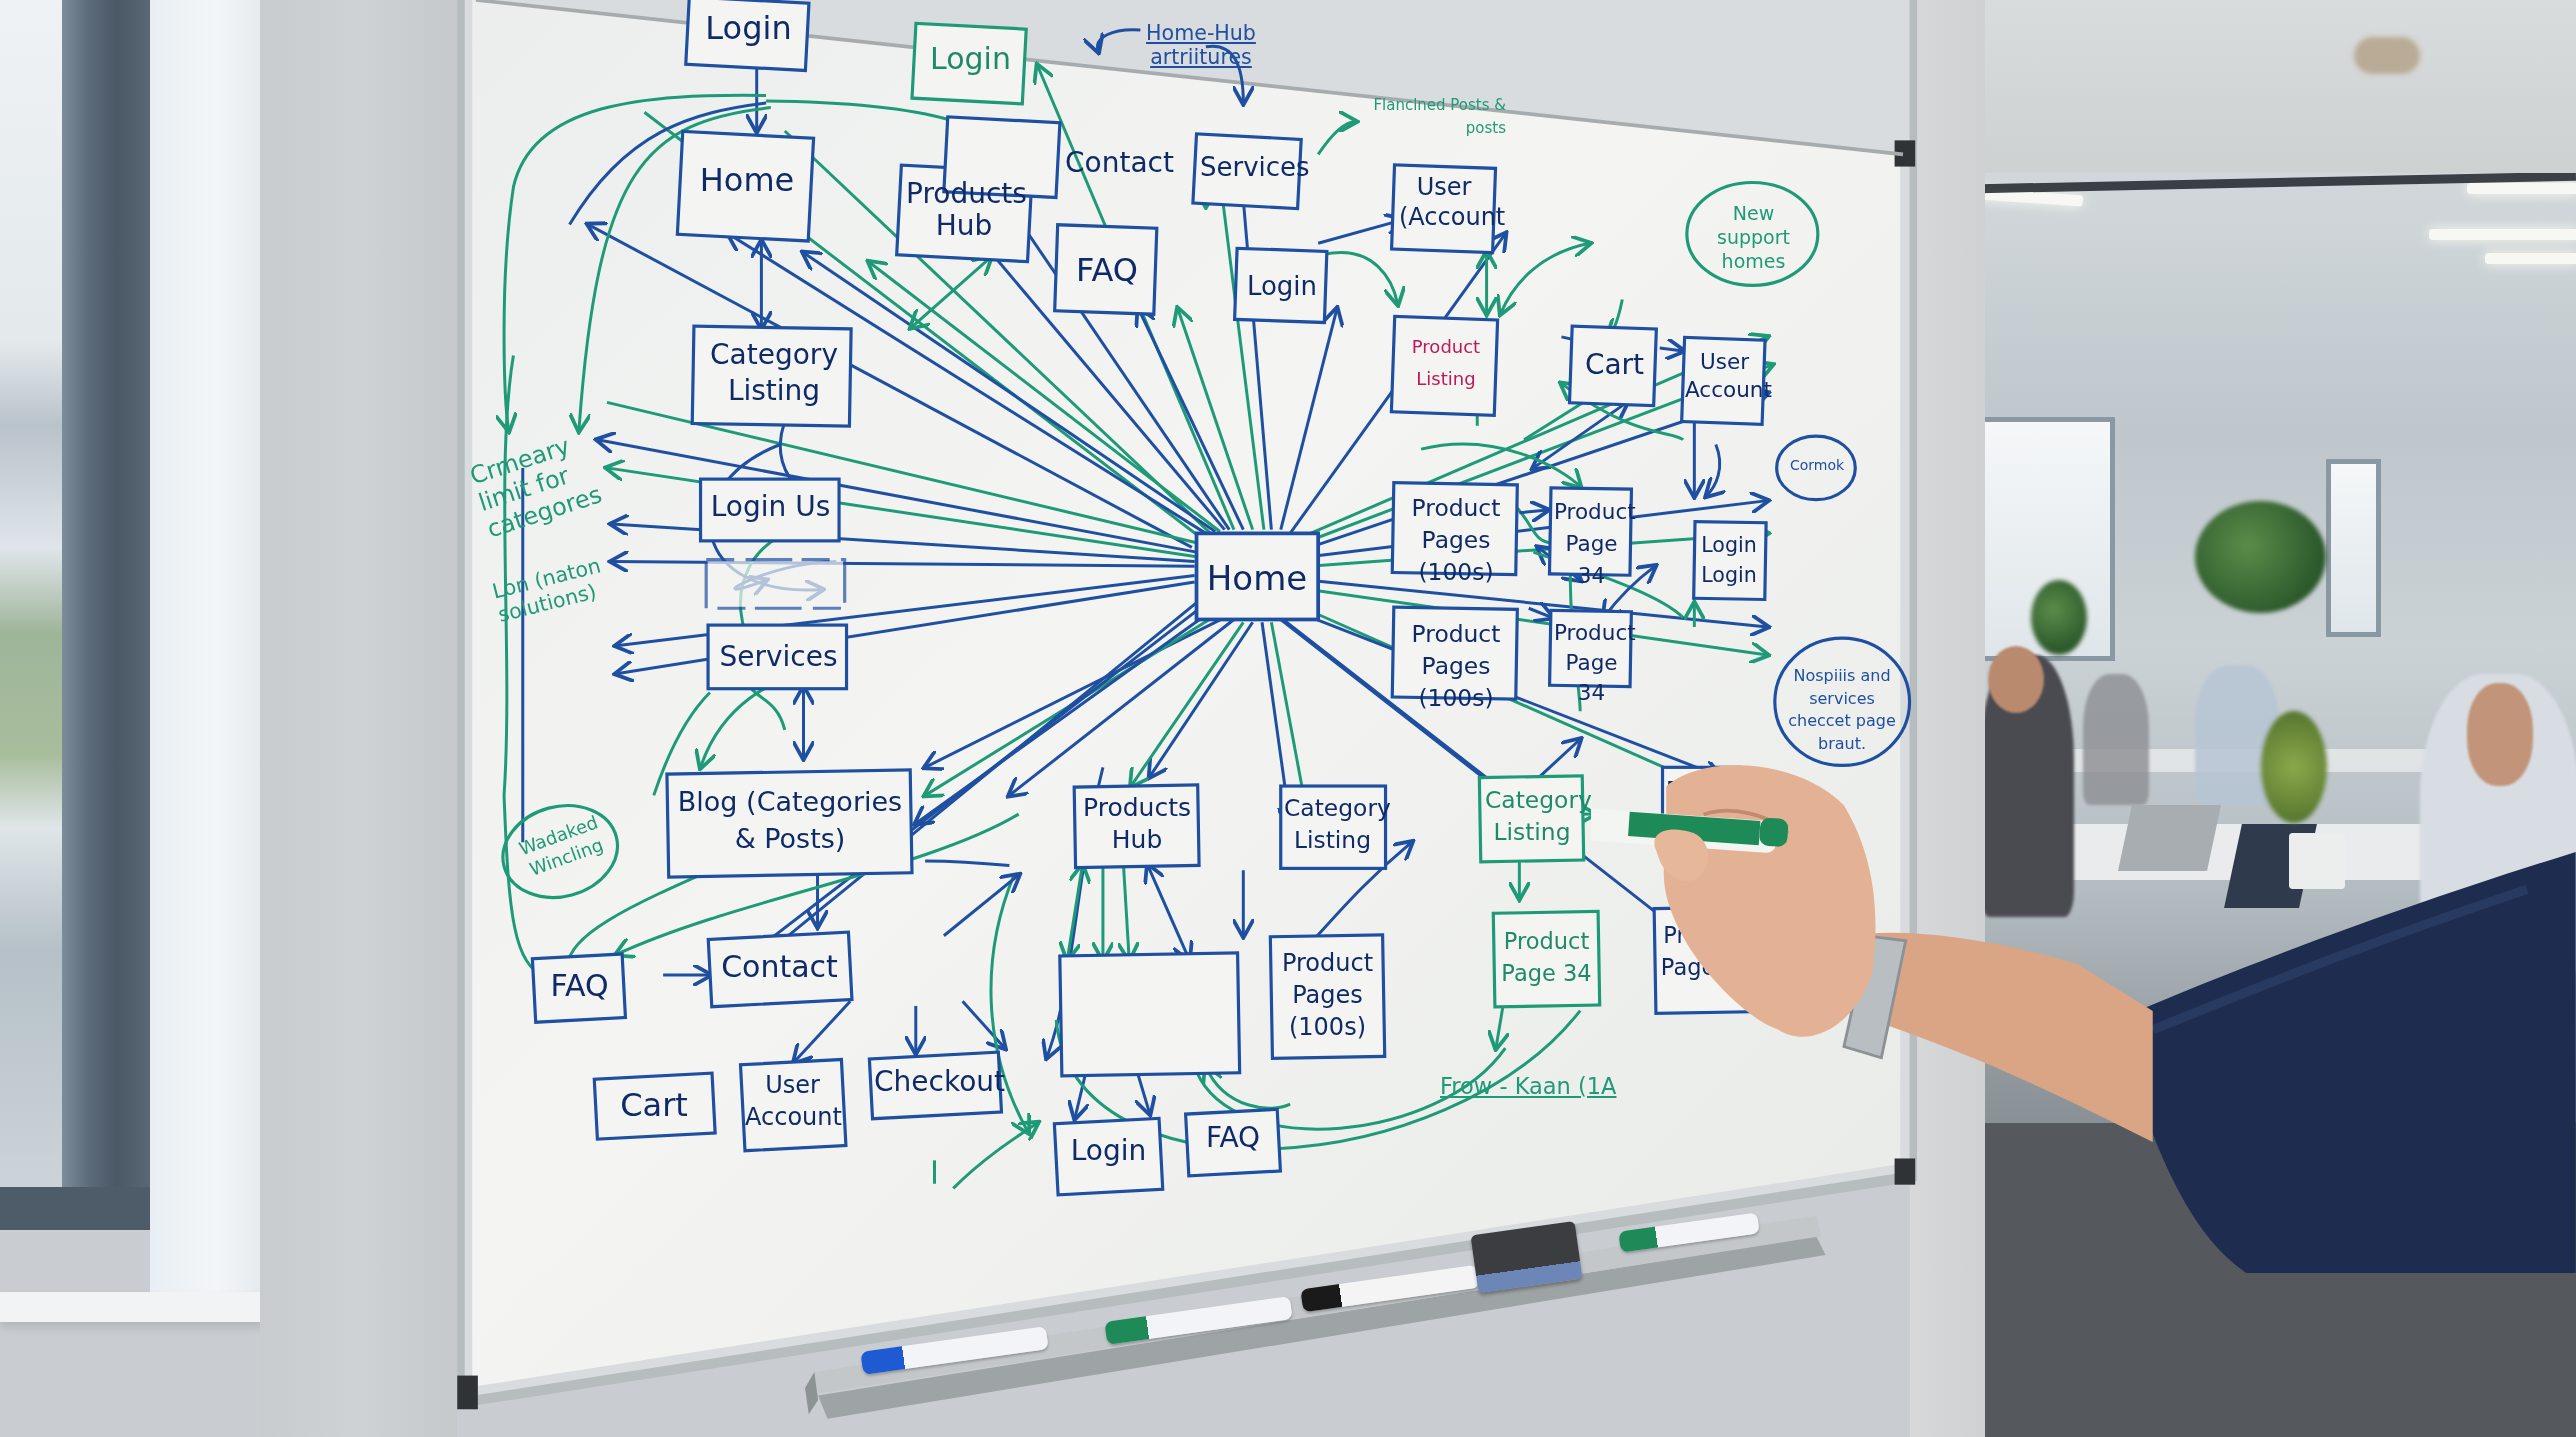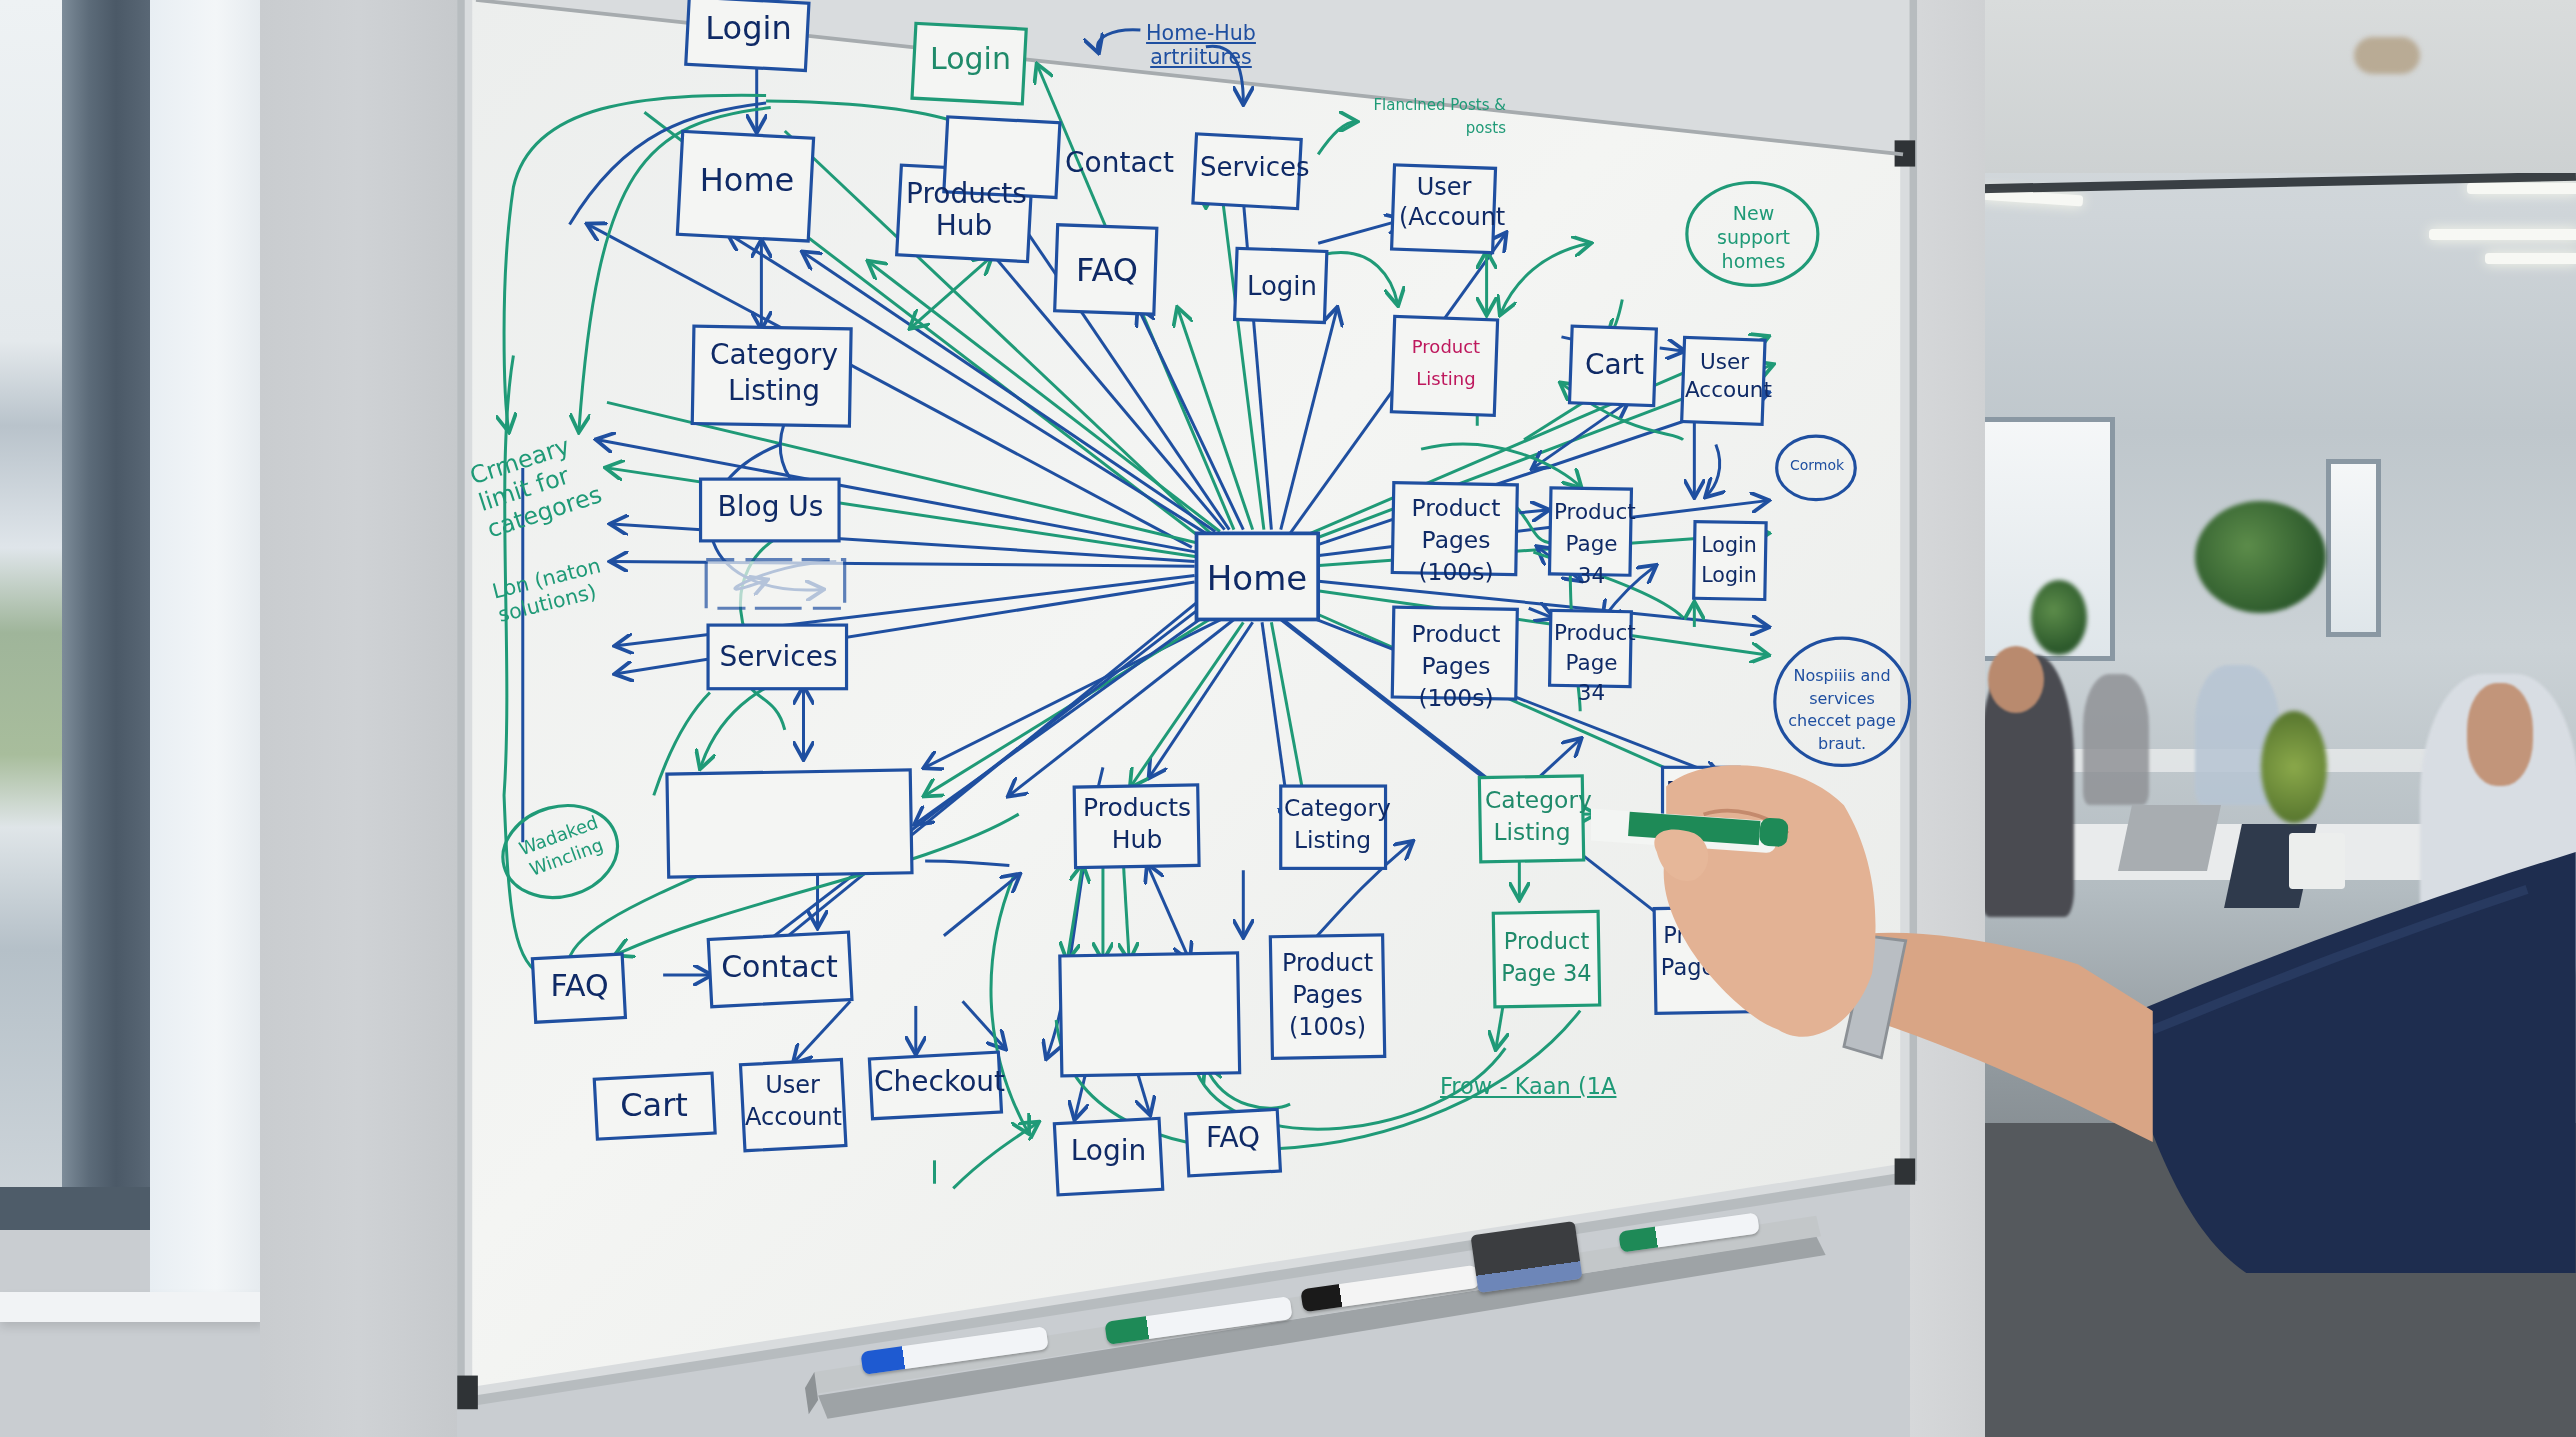--- a/index.html
+++ b/index.html
@@ -273,29 +273,30 @@
     <div style="position:absolute;left:449px;top:178px;width:116px;text-align:center;color:#0f2a66;font-size:28px;line-height:32px;">Products Hub</div>
     <div style="position:absolute;left:608px;top:146px;width:94px;text-align:center;color:#0f2a66;font-size:28px;">Contact</div>
     <div style="position:absolute;left:743px;top:152px;width:94px;text-align:center;color:#0f2a66;font-size:26px;">Services</div>
     <div style="position:absolute;left:605px;top:251px;width:90px;text-align:center;color:#0f2a66;font-size:32px;">FAQ</div>
     <div style="position:absolute;left:783px;top:271px;width:84px;text-align:center;color:#0f2a66;font-size:26px;">Login</div>
     <div style="position:absolute;left:942px;top:172px;width:90px;text-align:center;color:#0f2a66;font-size:24px;line-height:30px;">User (Account</div>
     <div style="position:absolute;left:944px;top:331px;width:90px;text-align:center;color:#be185d;font-size:18px;line-height:32px;">Product Listing</div>
     <div style="position:absolute;left:1118px;top:348px;width:79px;text-align:center;color:#0f2a66;font-size:28px;">Cart</div>
     <div style="position:absolute;left:1228px;top:348px;width:79px;text-align:center;color:#0f2a66;font-size:21.5px;line-height:28px;">User Account</div>
     <div style="position:absolute;left:242px;top:337px;width:150px;text-align:center;color:#0f2a66;font-size:28px;line-height:36px;">Category Listing</div>
-    <div style="position:absolute;left:245px;top:490px;width:137px;text-align:center;color:#0f2a66;font-size:28px;">Blog Us</div>
+    <div style="position:absolute;left:245px;top:490px;width:137px;text-align:center;color:#0f2a66;font-size:28px;">Login Us</div>
     <div style="position:absolute;left:253px;top:569px;width:131px;text-align:center;color:#0f2a66;font-size:26px;"></div>
     <div style="position:absolute;left:253px;top:640px;width:137px;text-align:center;color:#0f2a66;font-size:28px;">Services</div>
     <div style="position:absolute;left:739px;top:558px;width:122px;text-align:center;color:#0f2a66;font-size:34px;">Home</div>
     <div style="position:absolute;left:940px;top:492px;width:118px;text-align:center;color:#0f2a66;font-size:23.4px;line-height:32px;">Product Pages (100s)</div>
     <div style="position:absolute;left:1097px;top:496px;width:75px;text-align:center;color:#0f2a66;font-size:21.5px;line-height:32px;">Product Page 34</div>
     <div style="position:absolute;left:940px;top:618px;width:118px;text-align:center;color:#0f2a66;font-size:23.4px;line-height:32px;">Product Pages (100s)</div>
     <div style="position:absolute;left:1097px;top:618px;width:75px;text-align:center;color:#0f2a66;font-size:21.5px;line-height:30px;">Product Page 34</div>
     <div style="position:absolute;left:1241px;top:530px;width:62px;text-align:center;color:#0f2a66;font-size:20.6px;line-height:30px;">Login Login</div>
+    <div style="position:absolute;left:217px;top:783px;width:232px;text-align:center;color:#0f2a66;font-size:27px;line-height:37px;">Blog (Categories &amp; Posts)</div>
     <div style="position:absolute;left:625px;top:792px;width:110px;text-align:center;color:#0f2a66;font-size:25px;line-height:32px;">Products Hub</div>
     <div style="position:absolute;left:827px;top:792px;width:97px;text-align:center;color:#0f2a66;font-size:23.4px;line-height:32px;">Category Listing</div>
     <div style="position:absolute;left:1028px;top:784px;width:94px;text-align:center;color:#1f8a6a;font-size:23.4px;line-height:32px;">Category Listing</div>
     <div style="position:absolute;left:1209px;top:777px;width:75px;text-align:left;color:#0f2a66;font-size:22.5px;">Pro...</div>
     <div style="position:absolute;left:82px;top:968px;width:81px;text-align:center;color:#0f2a66;font-size:30px;">FAQ</div>
     <div style="position:absolute;left:256px;top:949px;width:133px;text-align:center;color:#0f2a66;font-size:30px;">Contact</div>
     <div style="position:absolute;left:142px;top:1086px;width:110px;text-align:center;color:#0f2a66;font-size:32px;">Cart</div>
     <div style="position:absolute;left:288px;top:1069px;width:95px;text-align:center;color:#0f2a66;font-size:24px;line-height:32px;">User Account</div>
     <div style="position:absolute;left:417px;top:1065px;width:122px;text-align:center;color:#0f2a66;font-size:28px;">Checkout</div>
     <div style="position:absolute;left:818px;top:947px;width:105px;text-align:center;color:#0f2a66;font-size:24px;line-height:32px;">Product Pages (100s)</div>

